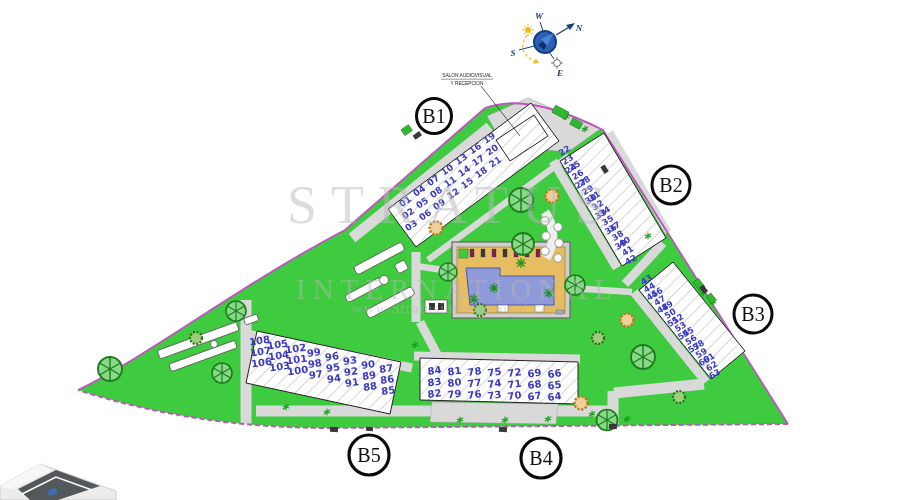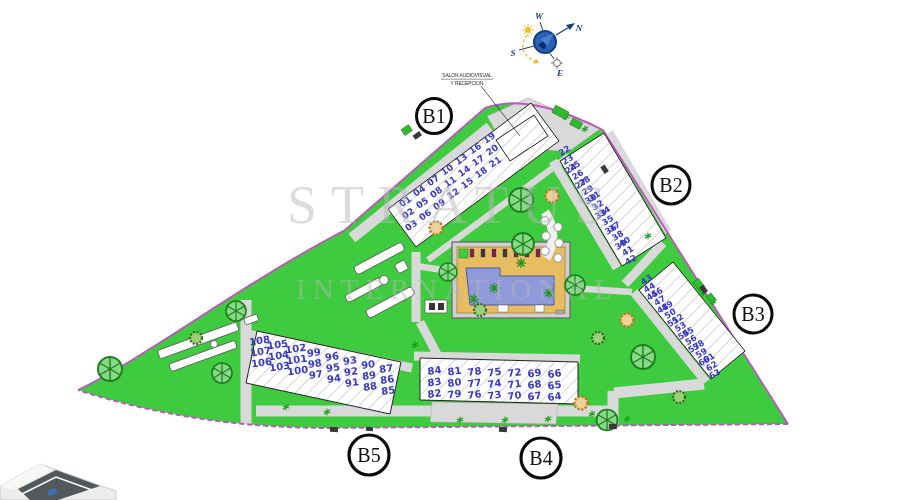--- a/index.html
+++ b/index.html
@@ -361,13 +361,14 @@
     <polygon points="0,486 40,464 116,491 116,500 0,500" fill="#ececea" stroke="#b5b5b2" stroke-width="0.6"></polygon>
     <polygon points="40,464 52,470 12,490 0,486" fill="#f7f7f5"></polygon>
     <polygon points="18,489 56,470 100,486 58,500 30,500" fill="#53585b"></polygon>
     <polyline points="22,494 56,477 92,490" fill="none" stroke="#ffffff" stroke-width="1.4"></polyline>
     <rect x="48" y="489" width="9" height="6" fill="#3f6fae" transform="rotate(-18 52 492)"></rect>
   </g>
 </svg>
 
 <div class="wm wm-title">STRATUS</div>
 <div class="wm wm-sub">INTERNATIONAL</div>
+<div class="wm wm-url">www.Stratusinternational.com</div>
 </div>
 
 </body></html>

